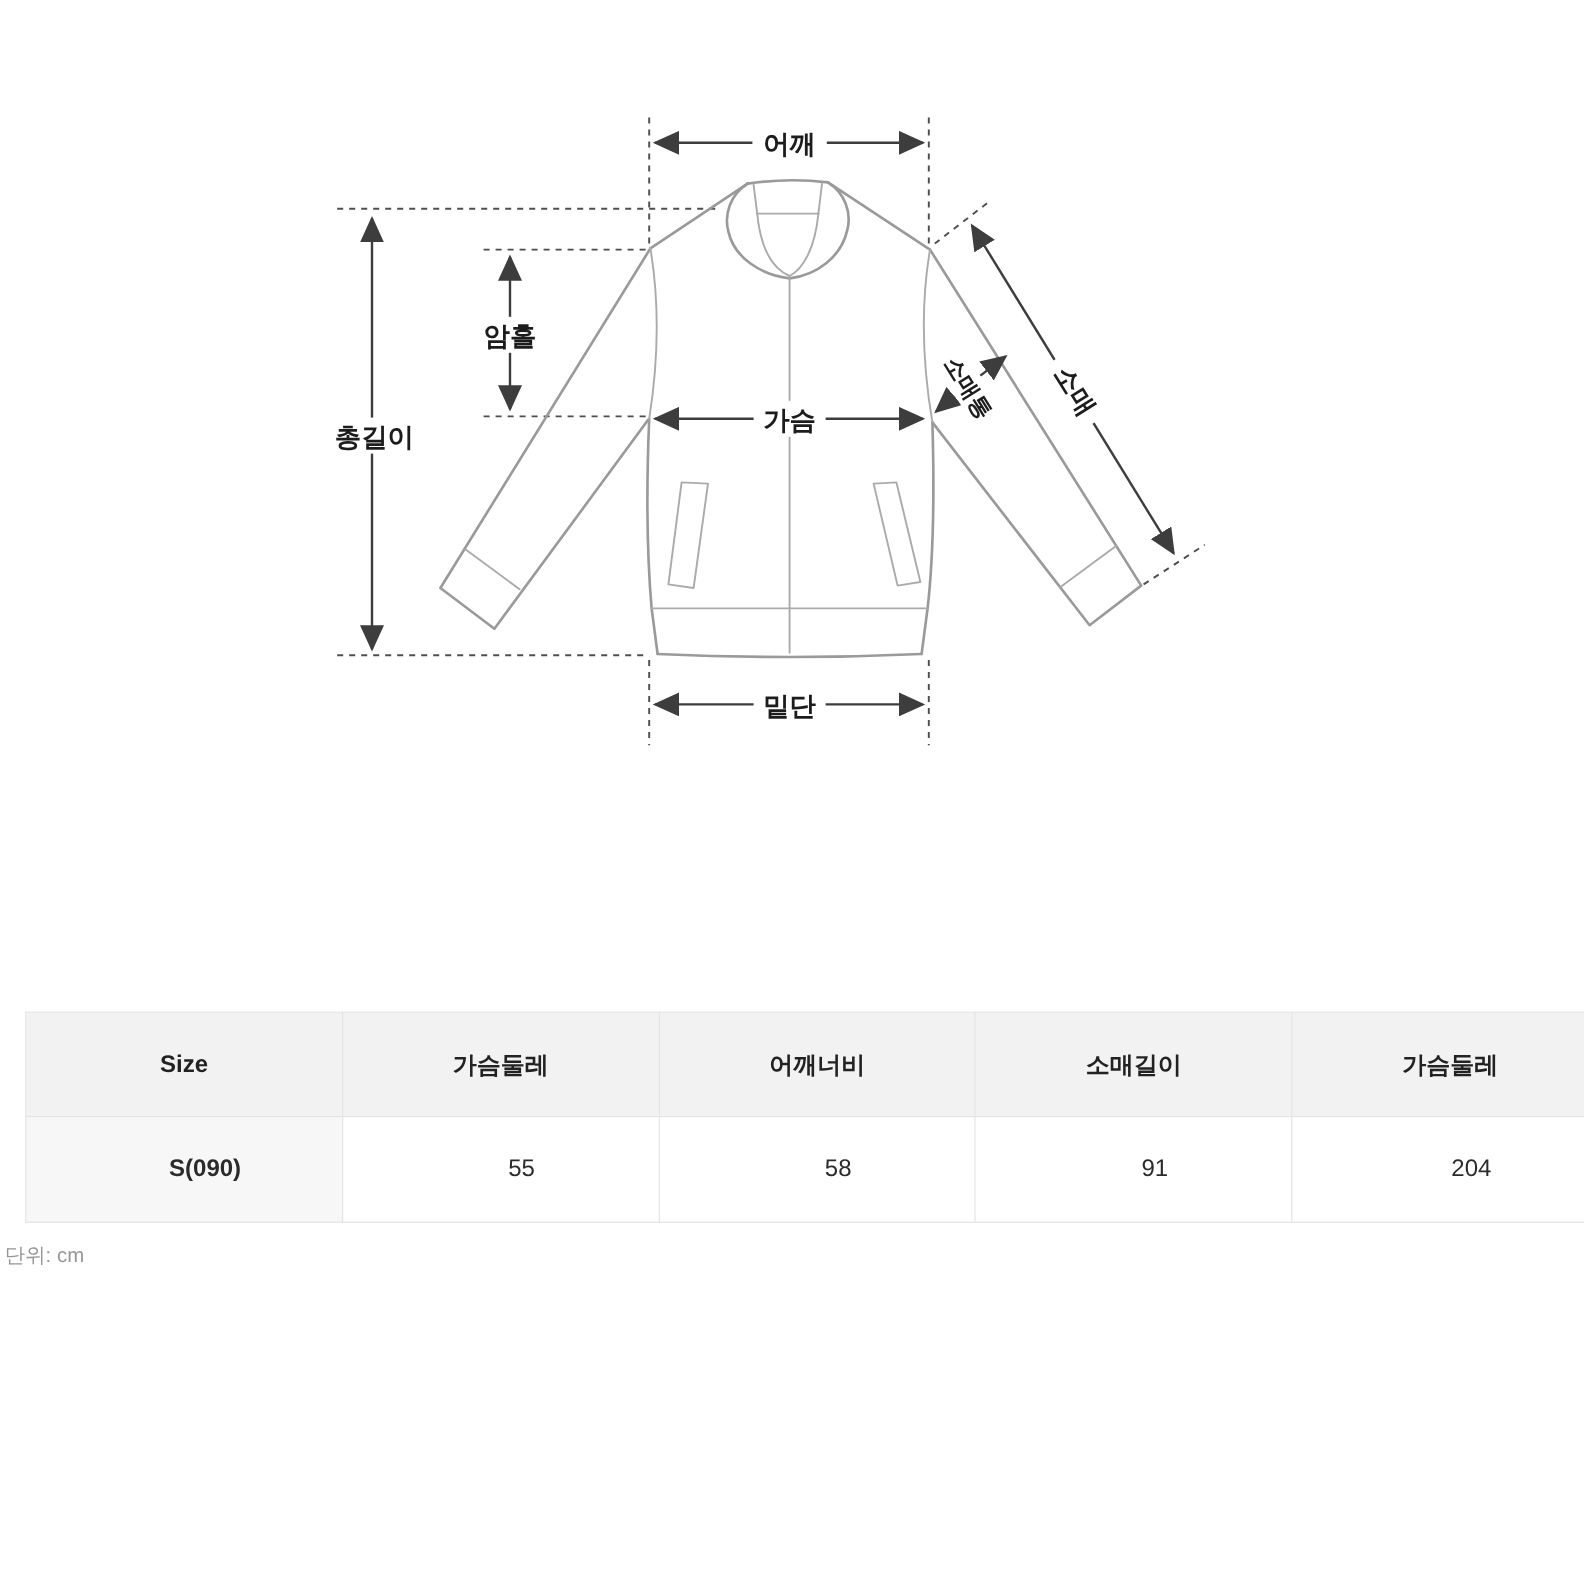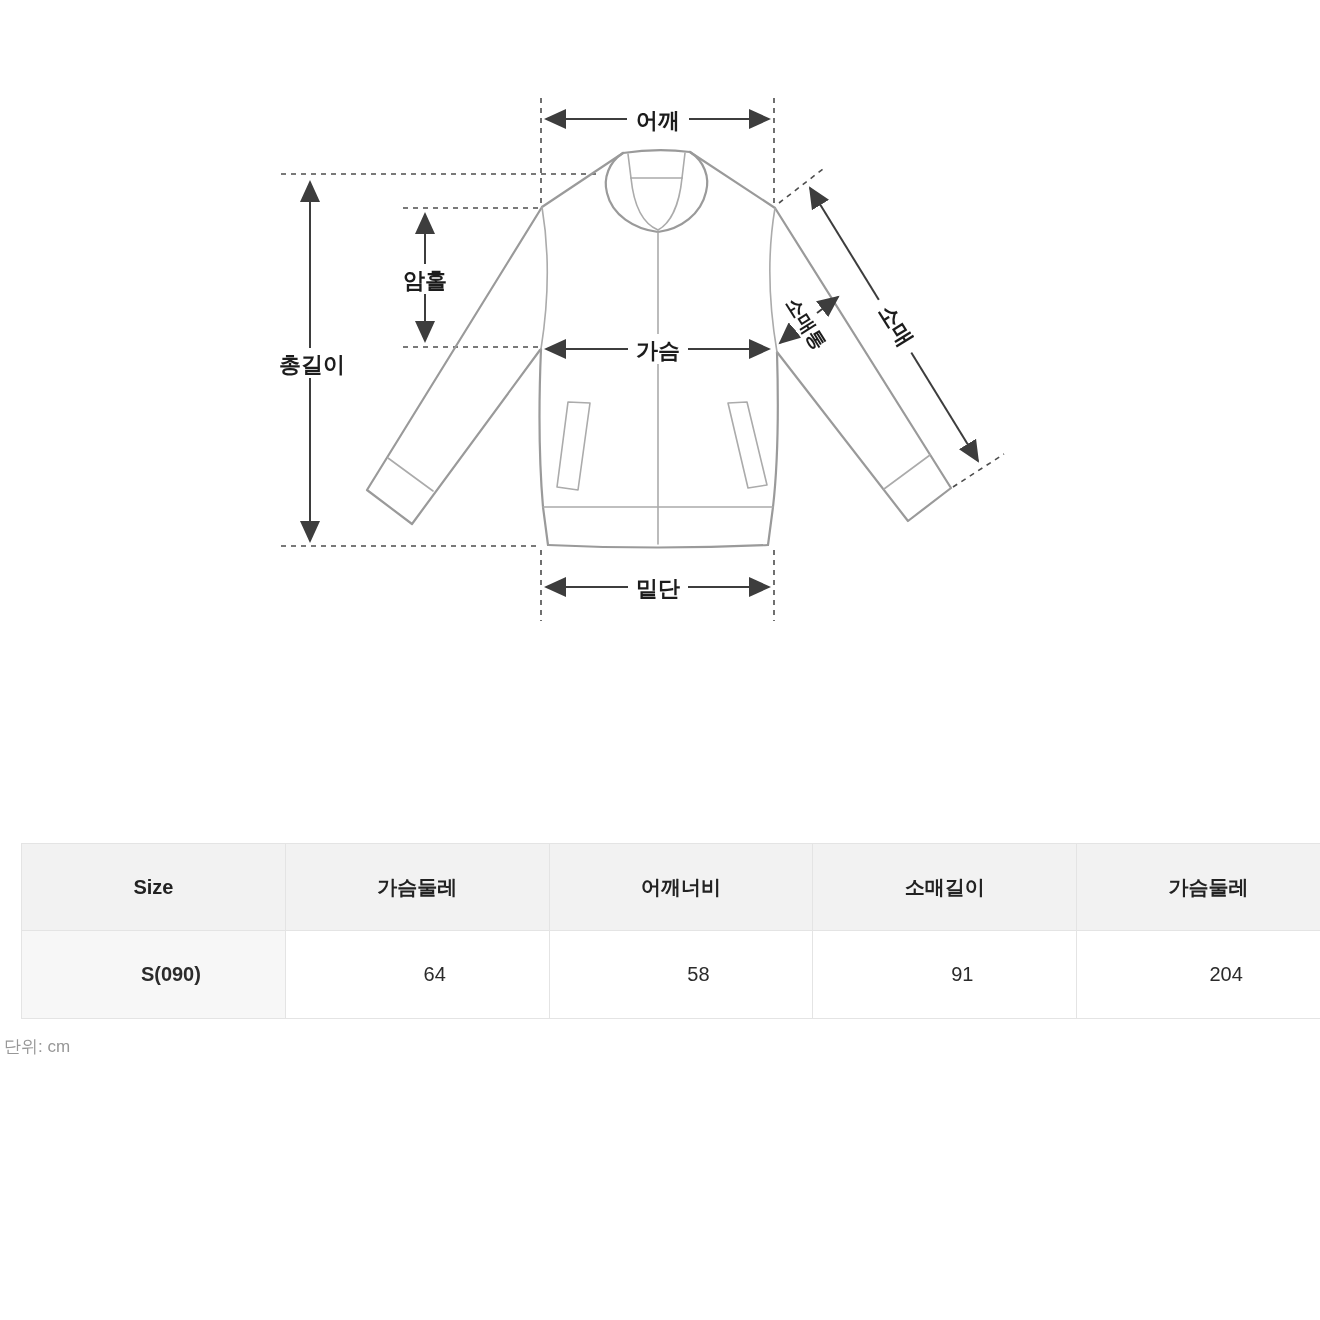--- a/index.html
+++ b/index.html
@@ -152,21 +152,21 @@
         <th>Size</th>
         <th>가슴둘레</th>
         <th>어깨너비</th>
         <th>소매길이</th>
         <th>가슴둘레</th>
       </tr>
     </thead>
     <tbody>
       <tr>
         <td class="size-col">S(090)</td>
-        <td>64</td>
+        <td>55</td>
         <td>58</td>
         <td>91</td>
         <td>204</td>
       </tr>
     </tbody>
   </table>
 
   <div class="unit-note">단위: cm</div>
 
 </div>

